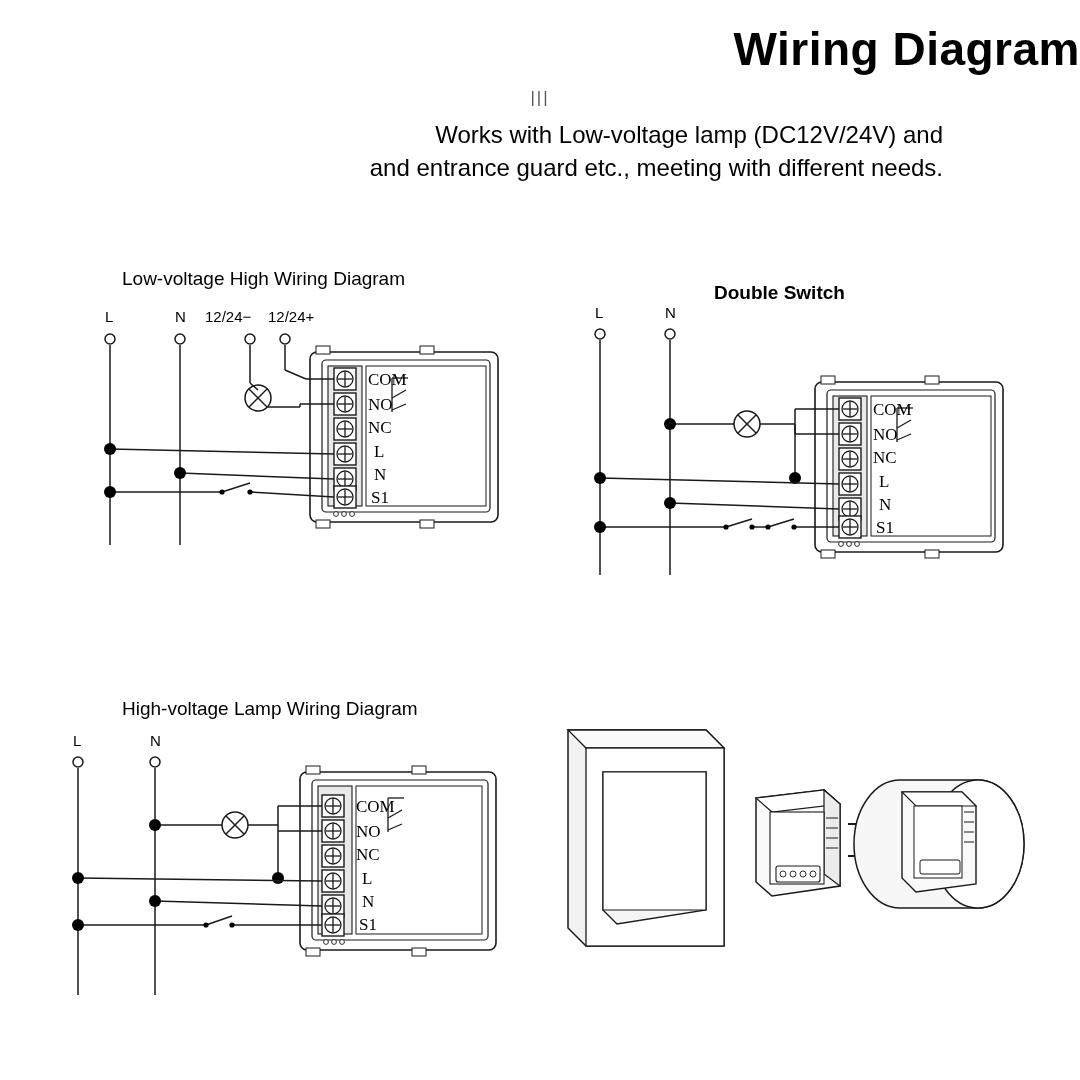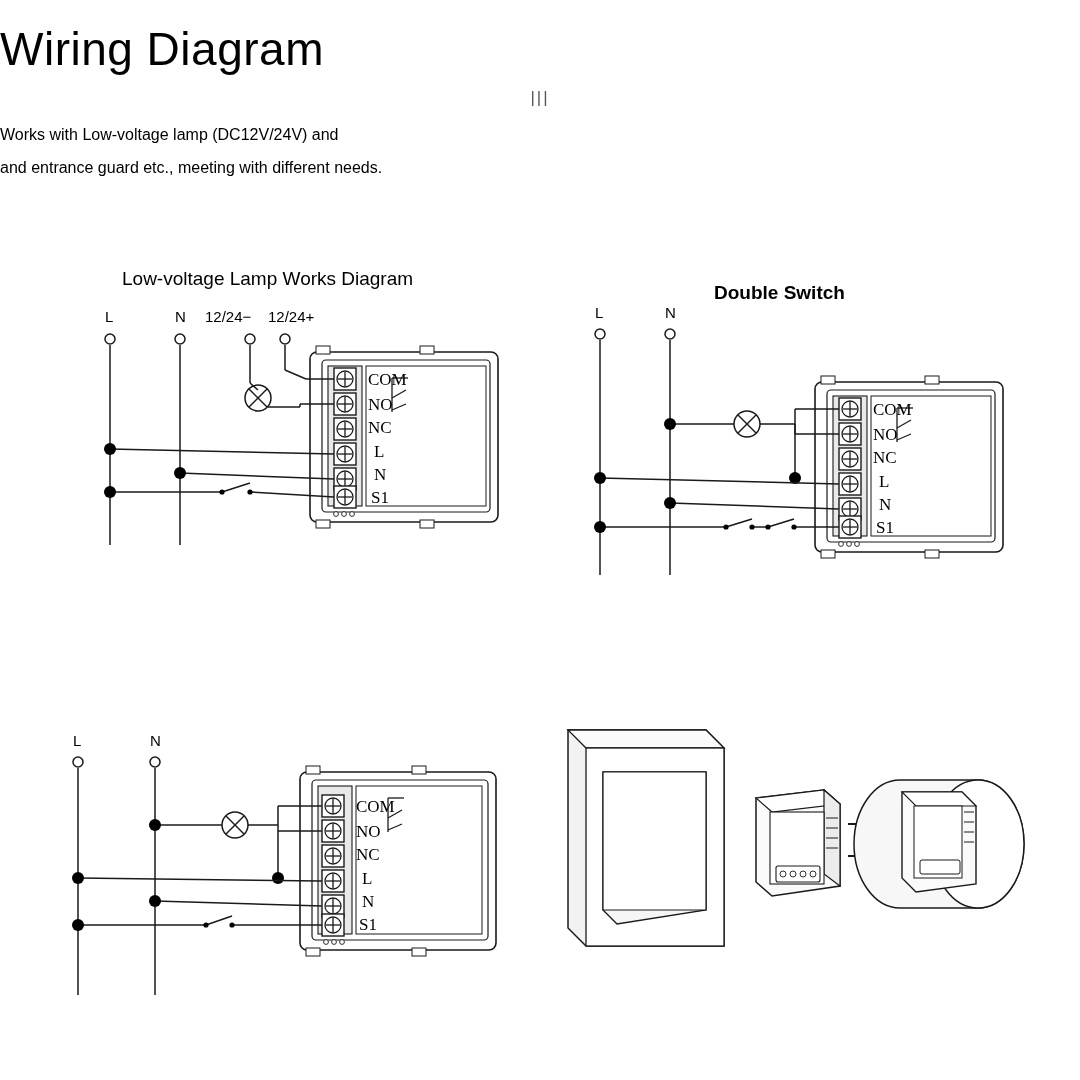--- a/index.html
+++ b/index.html
@@ -19,42 +19,42 @@
     position: relative;
     width: 1080px;
     height: 1080px;
   }
   
   .title {
     position: absolute;
     top: 22px;
     left: 0;
     width: 1080px;
-    text-align: left;
+    text-align: right;
     font-size: 46px;
-    font-weight: normal;
+    font-weight: bold;
     letter-spacing: 0.5px;
   }
   .divider {
     position: absolute;
     top: 88px;
     left: 0;
     width: 1080px;
     text-align: center;
     font-size: 17px;
     letter-spacing: 2px;
     color: #555;
   }
   .subtitle {
     position: absolute;
     top: 118px;
     left: 0;
     width: 943px;
-    text-align: left;
-    font-size: 16px;
+    text-align: right;
+    font-size: 24px;
     line-height: 33px;
   }
   
   .caption {
     position: absolute;
     font-size: 19px;
     white-space: nowrap;
   }
   #cap-low  { left: 122px; top: 268px; }
   #cap-dbl  { left: 714px; top: 282px; font-weight: bold; }
@@ -85,22 +85,23 @@
 
 <div class="page">
 
   <div class="title">Wiring Diagram</div>
   <div class="divider">|||</div>
   <div class="subtitle">
     <div>Works with Low-voltage lamp (DC12V/24V) and</div>
     <div>and entrance guard etc., meeting with different needs.</div>
   </div>
 
-  <div class="caption" id="cap-low">Low-voltage Lamp Works Diagram</div>
+  <div class="caption" id="cap-low">Low-voltage High Wiring Diagram</div>
   <div class="caption" id="cap-dbl">Double Switch</div>
+  <div class="caption" id="cap-high">High-voltage Lamp Wiring Diagram</div>
 
   <svg class="svg-layer" viewBox="0 0 1080 1080">
     <defs>
       <g id="terminal-screw">
         <rect x="-11" y="-11" width="22" height="22" fill="#fff" stroke="#1a1a1a" stroke-width="1.4"></rect>
         <circle cx="0" cy="0" r="8" fill="#fff" stroke="#1a1a1a" stroke-width="1.3"></circle>
         <line x1="-7" y1="0" x2="7" y2="0" stroke="#1a1a1a" stroke-width="1.3"></line>
         <line x1="0" y1="-7" x2="0" y2="7" stroke="#1a1a1a" stroke-width="1.3"></line>
       </g>
       <g id="lamp-symbol">

